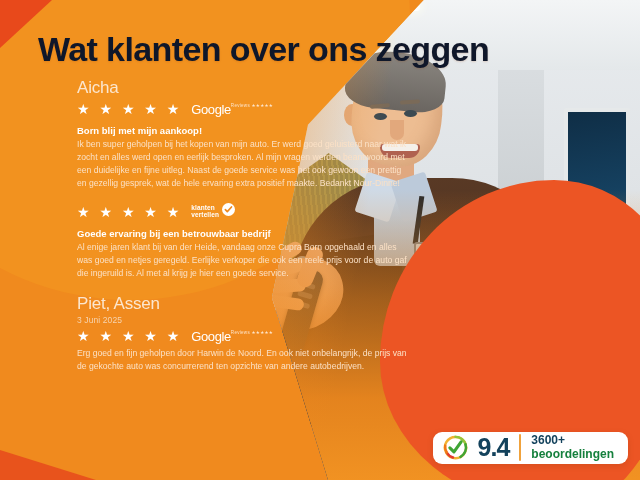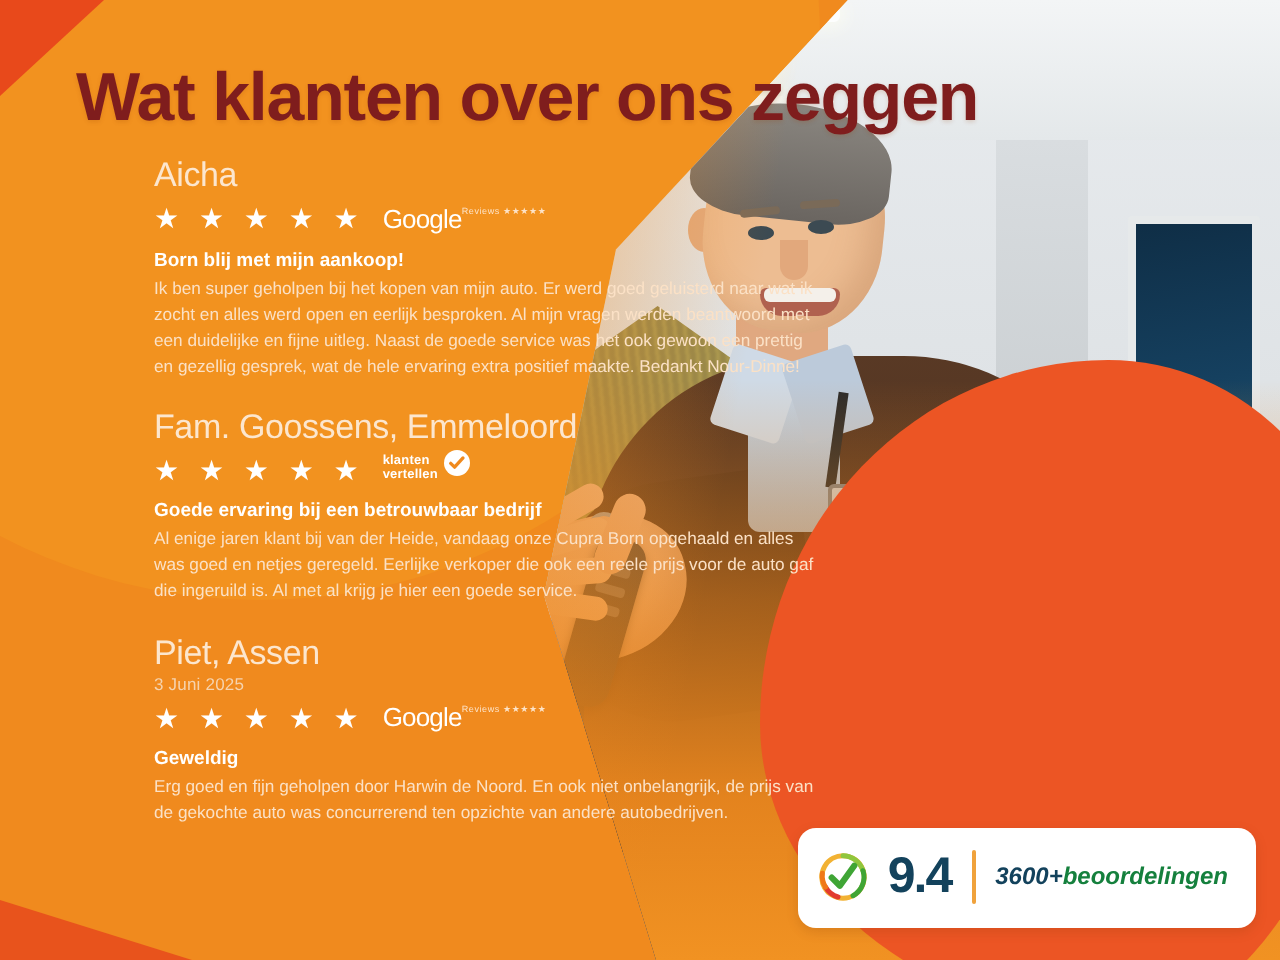--- a/index.html
+++ b/index.html
@@ -216,21 +216,21 @@
     position:absolute; inset:0;
     background:linear-gradient(100deg, rgba(240,138,30,.92) 0%, rgba(240,138,30,.35) 16%, rgba(240,138,30,0) 34%);
     pointer-events:none;
   }
 
   
   #content { position:absolute; inset:0; }
 
   .headline {
     position:absolute; left:38px; top:32px;
-    color:#7f1d1d;
+    color:#0f172a;
     font-size:34px; font-weight:700; letter-spacing:-.6px;
     line-height:1;
     text-shadow:0 1px 2px rgba(150,60,0,.18);
   }
 
   .reviews { position:absolute; left:33px; top:78px; width:378px; }
   .review { margin-bottom:14px;margin-left:44px; }
 
   .rev-name {
     color:#FCE6CE; font-size:17px; font-weight:400; line-height:1.15;
@@ -265,31 +265,31 @@
   }
   .rev-body {
     color:#FBE1C6; font-size:8.6px; line-height:1.52; margin-top:2px;
     max-width:348px;
   }
 
   
   .rating-badge {
     position:absolute; right:12px; bottom:16px;
     background:#FFFFFF; border-radius:9px;
-    height:50px; padding:0 14px 2px 10px;
+    height:32px; padding:0 14px 2px 10px;
     display:flex; align-items:center; gap:10px;
     box-shadow:0 2px 6px rgba(120,50,0,.18);
   }
   .rb-mark { width:25px; height:25px; position:relative; flex:0 0 auto; }
   .rb-score {
     font-size:25px; font-weight:700; color:#13425C; letter-spacing:-1px;
     line-height:1;
   }
   .rb-divider { width:2px; height:27px; background:#F0A23C; border-radius:1px; }
-  .rb-textcol { display:flex; flex-direction:row; line-height:1.18;font-style:italic; }
+  .rb-textcol { display:flex; flex-direction:column; line-height:1.18; }
   .rb-count { font-size:12px; font-weight:700; color:#13425C; }
   .rb-label { font-size:12px; font-weight:700; color:#15803d; }
 </style>
 </head>
 <body>
 
 <div id="stage">
 
   <div class="bg-base"></div>
   <div class="bg-ellipse"></div>
@@ -363,21 +363,20 @@
           <div class="google-logo">
             <div class="google-word">Google</div>
             <div class="google-sub">Reviews ★★★★★</div>
           </div>
         </div>
         <div class="rev-title">Born blij met mijn aankoop!</div>
         <div class="rev-body">Ik ben super geholpen bij het kopen van mijn auto. Er werd goed geluisterd naar wat ik zocht en alles werd open en eerlijk besproken. Al mijn vragen werden beantwoord met een duidelijke en fijne uitleg. Naast de goede service was het ook gewoon een prettig en gezellig gesprek, wat de hele ervaring extra positief maakte. Bedankt Nour-Dinne!</div>
       </div>
 
       <div class="review">
-        <div class="rev-name">Fam. Goossens, Emmeloord</div>
         <div class="rev-meta">
           <div class="stars">★ ★ ★ ★ ★</div>
           <div class="kv-logo">
             <div class="kv-text">
               <span class="kv-l1">klanten</span>
               <span class="kv-l2">vertellen</span>
             </div>
             <div class="kv-check">
               <svg width="9" height="9" viewBox="0 0 12 12">
                 <path d="M1.8 6.2 L4.4 8.8 L10 2.6" fill="none" stroke="#F08A1E" stroke-width="2.2" stroke-linecap="round" stroke-linejoin="round"></path>
@@ -392,21 +391,20 @@
       <div class="review">
         <div class="rev-name">Piet, Assen</div>
         <div class="rev-date">3 Juni 2025</div>
         <div class="rev-meta">
           <div class="stars">★ ★ ★ ★ ★</div>
           <div class="google-logo">
             <div class="google-word">Google</div>
             <div class="google-sub">Reviews ★★★★★</div>
           </div>
         </div>
-        <div class="rev-title">Geweldig</div>
         <div class="rev-body">Erg goed en fijn geholpen door Harwin de Noord. En ook niet onbelangrijk, de prijs van de gekochte auto was concurrerend ten opzichte van andere autobedrijven.</div>
       </div>
 
     </div>
 
     <div class="rating-badge">
       <div class="rb-mark">
         <svg width="25" height="25" viewBox="0 0 40 40">
           <path d="M20 3 a17 17 0 1 1 -0.01 0" fill="none" stroke="#F2B233" stroke-width="4"></path>
           <path d="M20 3 a17 17 0 0 1 16 12" fill="none" stroke="#8FC63D" stroke-width="4" stroke-linecap="round"></path>

